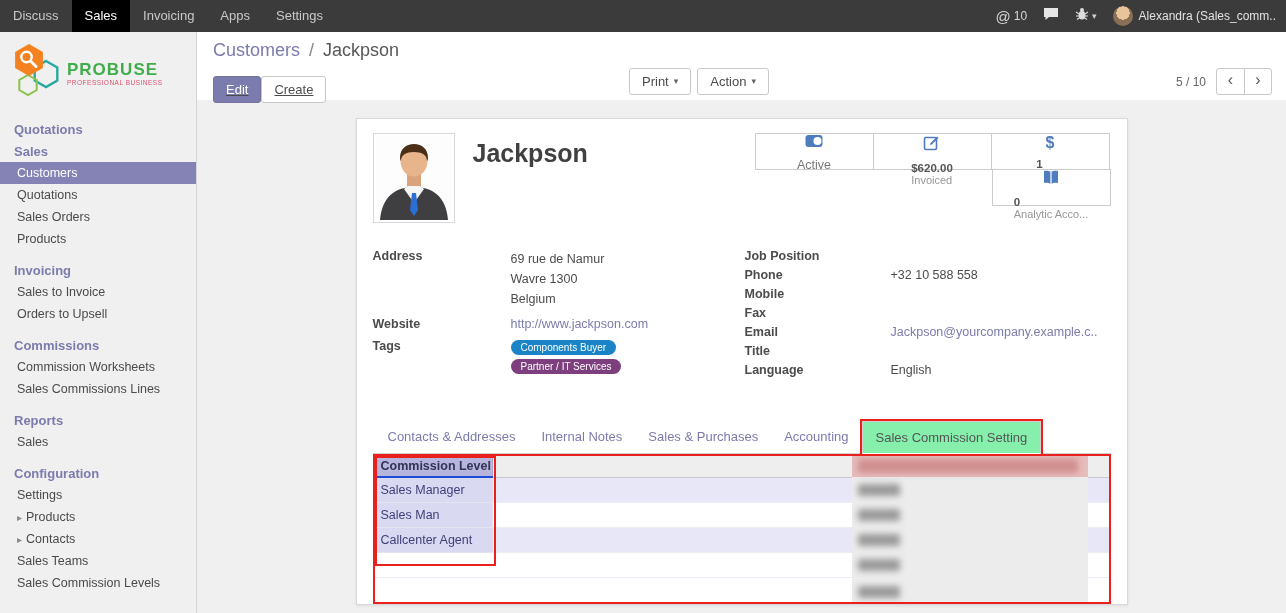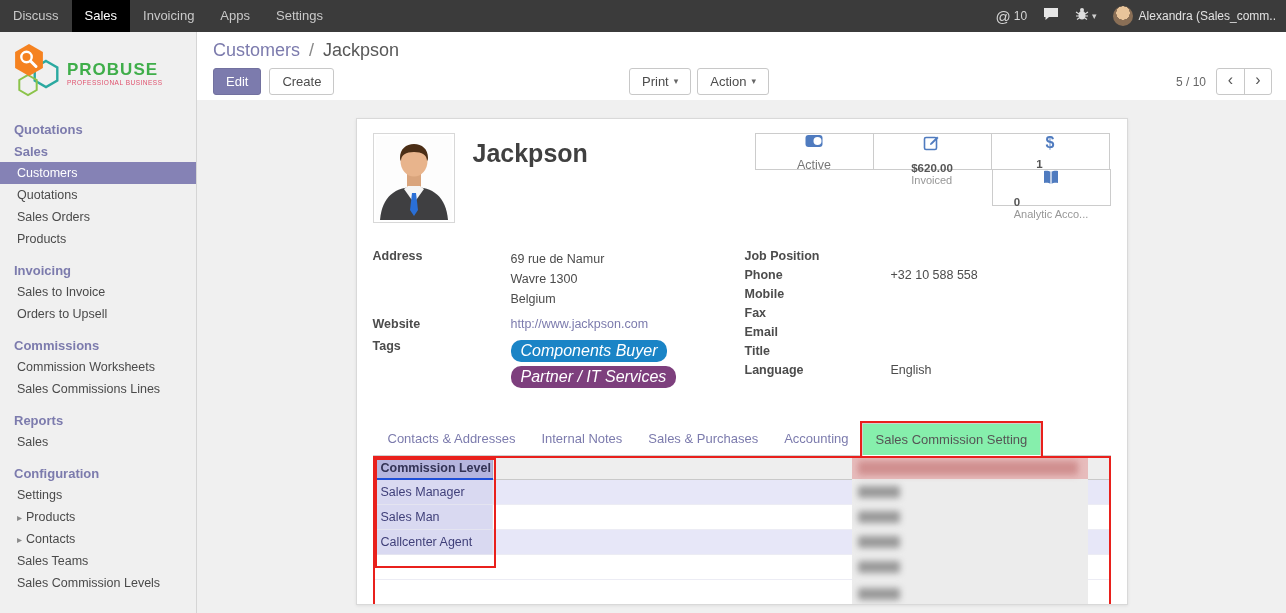--- a/index.html
+++ b/index.html
@@ -31,21 +31,21 @@
   .side-item.active { background:#8582b5; color:#fff; }
   .side-item .expand { color:#8a8a8a; font-size:10px; margin-right:4px; }
 
   
   .main { position:absolute; top:32px; left:197px; right:0; bottom:0; background:#fff; }
   .control-panel { position:absolute; top:0; left:0; right:0; height:68px; background:#fff; z-index:5; }
   .breadcrumb { position:absolute; left:16px; top:8px; font-size:18px; }
   .bc-link { color:#7c7bad; cursor:pointer; }
   .bc-sep { color:#888; margin:0 4px; }
   .bc-cur { color:#585858; }
-  .cp-left { position:absolute; left:16px; top:36px; display:flex; gap:8px; }
+  .cp-left { position:absolute; left:16px; top:44px; display:flex; gap:0;text-decoration:underline; }
   .cp-center { position:absolute; left:432px; top:36px; display:flex; gap:6px; }
   .cp-right { position:absolute; right:14px; top:36px; display:flex; align-items:center; gap:10px; }
   .btn { height:27px; line-height:25px; padding:0 12px; border:1px solid #c8c8c8; background:#fff; border-radius:3px; font-size:13px; color:#4c4c4c; cursor:pointer; font-family:inherit; display:inline-flex; align-items:center; gap:5px; }
   .btn.primary { background:#7c7bad; border-color:#72719f; color:#fff; }
   .btn .tb-caret { color:#666; }
   .pager-count { font-size:12px; color:#666; }
   .pager-btns { display:flex; border:1px solid #c8c8c8; border-radius:3px; overflow:hidden; background:#fff; }
   .pbtn { width:27px; height:25px; text-align:center; line-height:22px; font-size:16px; color:#555; cursor:pointer; }
   .pbtn + .pbtn { border-left:1px solid #c8c8c8; }
 
@@ -69,26 +69,26 @@
 
   
   .fields { display:flex; margin-top:24px; }
   .fgroup-left { width:372px; }
   .fgroup-right { flex:1; }
   .frow { display:flex; margin-bottom:8px; }
   .flabel { width:138px; font-weight:bold; font-size:12.5px; color:#4c4c4c; flex:none; }
   .fvalue { font-size:12.5px; color:#4c4c4c; }
   .addr-line { line-height:20px; }
   .link { color:#7c7bad; cursor:pointer; }
-  .tagbadge { display:inline-block; padding:2px 10px; border-radius:10px; color:#fff; font-size:16px; margin:1px 0 3px; cursor:pointer;font-style:italic; }
+  .tagbadge { display:inline-block; padding:2px 10px; border-radius:10px; color:#fff; font-size:10px; margin:1px 0 3px; cursor:pointer; }
   .frow2 { display:flex; margin-bottom:3px; min-height:16px; }
   .flabel2 { width:146px; font-weight:bold; font-size:12.5px; color:#4c4c4c; flex:none; }
 
   
-  .tabs { display:flex; border-bottom:1px solid #d0d0d0; margin-top:24px; padding-left:2px; }
+  .tabs { display:flex; border-bottom:1px solid #d0d0d0; margin-top:36px; padding-left:2px; }
   .tab { padding:8px 13px; font-size:13px; color:#7c7bad; cursor:pointer; }
   .tab.active { position:relative; z-index:2; background:#86efac; border:1px solid #d0d0d0; border-bottom:1px solid #fff; margin-bottom:-1px; color:#555; box-shadow:0 0 0 2px #e9201c; }
 
   
   .table-annot { position:relative; border:2px solid #e9201c; margin-top:0; }
   table.clist { width:100%; border-collapse:collapse; table-layout:fixed; font-size:12.5px; }
   .clist th, .clist td { padding:2px 6px; text-align:left; overflow:hidden; white-space:nowrap; }
   .clist tr { height:25px; }
   .clist tr.hrow { height:21px; }
   .th-level { width:118px; background:#b5b5de; color:#333355; font-weight:bold; border-right:1px solid #a9a9cf; border-bottom:2px solid #1d4ed8; }
@@ -332,20 +332,21 @@
             <div class="frow2">
                 <span class="flabel2">Mobile</span>
                 <span class="fvalue"></span>
               </div>
             <div class="frow2">
                 <span class="flabel2">Fax</span>
                 <span class="fvalue"></span>
               </div>
             <div class="frow2">
                 <span class="flabel2">Email</span>
+                <span class="fvalue link">Jackpson@yourcompany.example.c..</span>
               </div>
             <div class="frow2">
                 <span class="flabel2">Title</span>
                 <span class="fvalue"></span>
               </div>
             <div class="frow2">
                 <span class="flabel2">Language</span>
                 <span class="fvalue">English</span>
               </div>
           </div>

